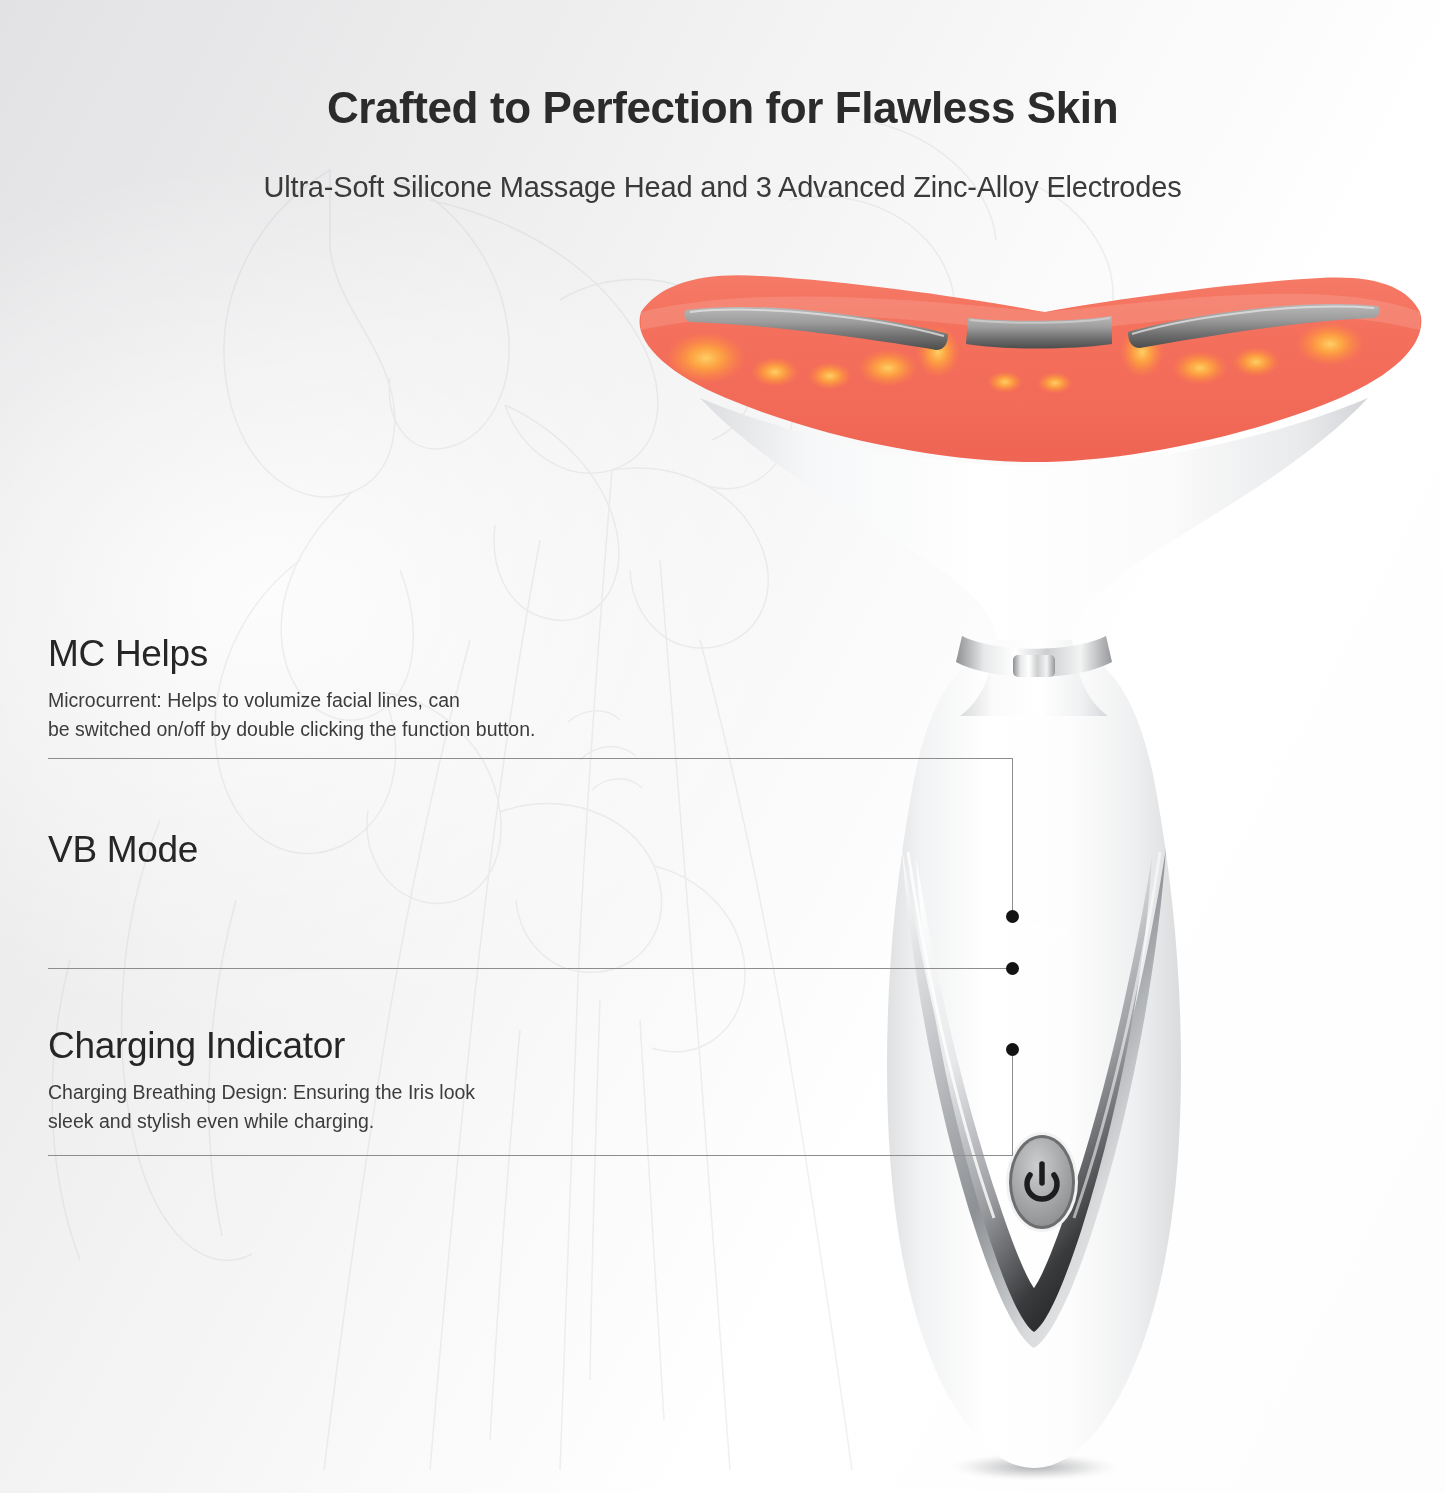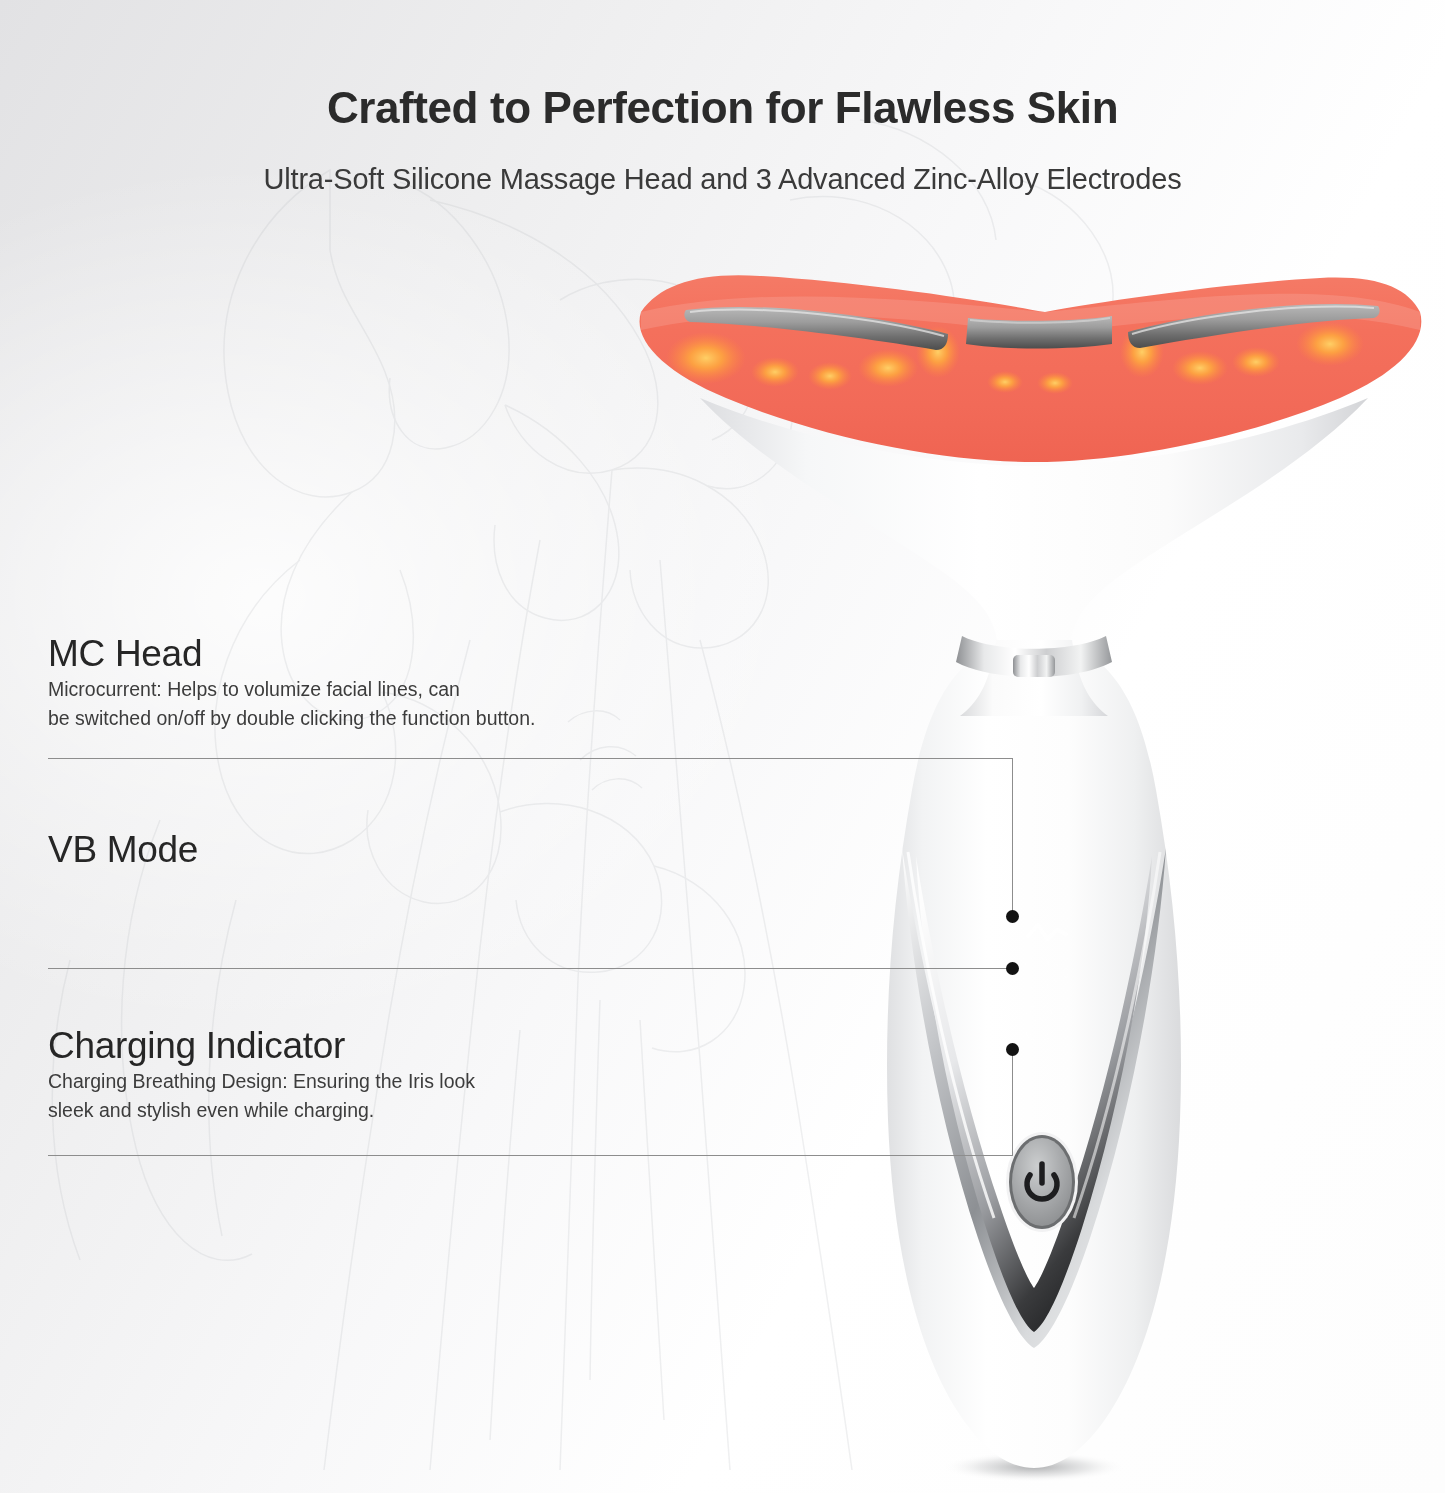--- a/index.html
+++ b/index.html
@@ -28,32 +28,32 @@
   }
 
   
   .header { position:absolute; left:0; top:0; width:1445px; text-align:center; }
   .title {
     font-size:44px; font-weight:bold; color:#2b2b2b;
     letter-spacing:-0.4px; margin-top:85px; line-height:1.05;
   }
   .subtitle {
     font-size:29px; font-weight:400; color:#3a3a3a;
-    letter-spacing:-0.2px; margin-top:32px;
+    letter-spacing:-0.2px; margin-top:40px;
   }
 
   
   .feature { position:absolute; left:48px; }
   .feature-title {
     font-size:37px; font-weight:400; color:#262626;
     letter-spacing:-0.3px; line-height:1.1;
   }
   .feature-desc {
     font-size:19.5px; font-weight:400; color:#3c3c3c;
-    line-height:1.52; white-space:pre-line;
+    line-height:1.52; margin-top:11px; white-space:pre-line;
   }
 
   #feat-mc   { top:634px; }
   #feat-vb   { top:830px;text-align:center; }
   #feat-chg  { top:1026px; }
 
   
   .lead {
     position:absolute;
     background:#8d8d8d;
@@ -332,21 +332,21 @@
   <div class="dot" style="left:1006px; top:910px;"></div>
 
   <div class="lead lead-h" style="left:48px; top:968px; width:964px;"></div>
   <div class="dot" style="left:1006px; top:962px;"></div>
 
   <div class="lead lead-h" style="left:48px; top:1155px; width:965px;"></div>
   <div class="lead lead-v" style="left:1012px; top:1055px; height:100px;"></div>
   <div class="dot" style="left:1006px; top:1043px;"></div>
 
   <div class="feature" id="feat-mc">
-    <div class="feature-title">MC Head</div>
+    <div class="feature-title">MC Helps</div>
     <div class="feature-desc">Microcurrent: Helps to volumize facial lines, can
 be switched on/off by double clicking the function button.</div>
   </div>
 
   <div class="feature" id="feat-vb">
     <div class="feature-title">VB Mode</div>
   </div>
 
   <div class="feature" id="feat-chg">
     <div class="feature-title">Charging Indicator</div>

